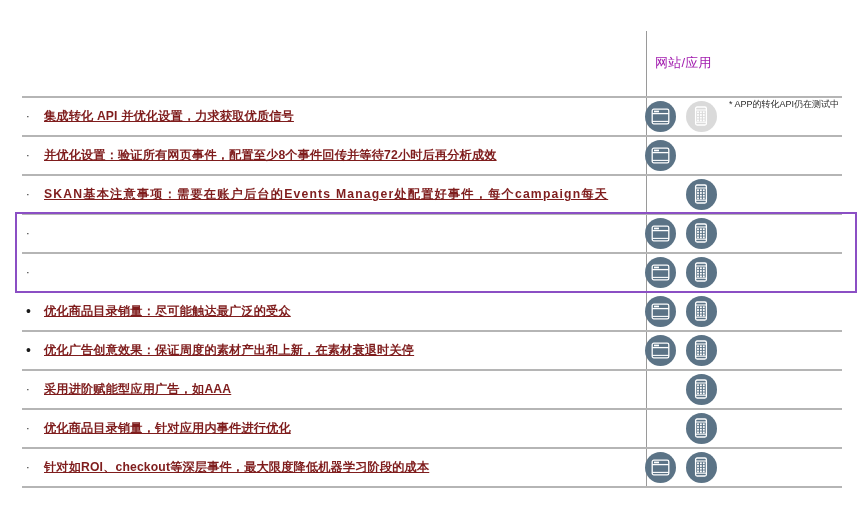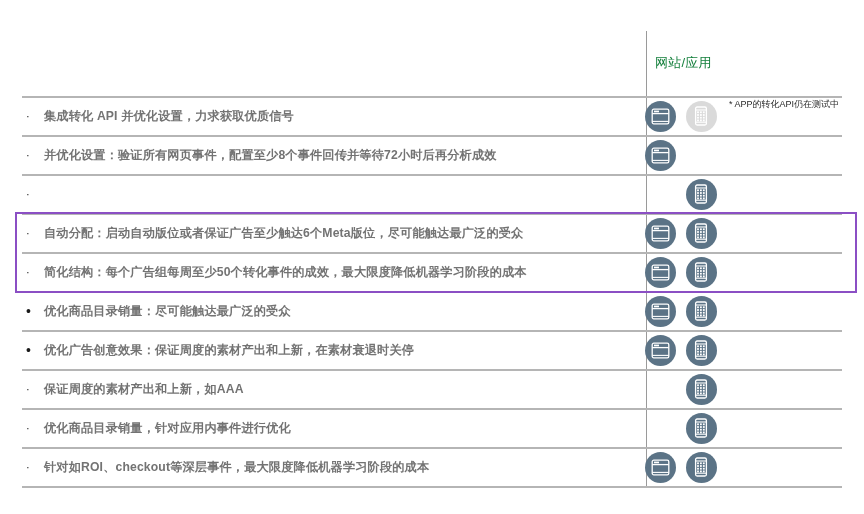--- a/index.html
+++ b/index.html
@@ -33,21 +33,21 @@
     width: 1px;
     height: 456px;
     background: #9a9a9a;
   }
   .col-header {
     position: absolute;
     left: 655px;
     top: 54px;
     font-size: 13px;
     font-weight: 400;
-    color: #15803d;
+    color: #a21caf;
     letter-spacing: 0.2px;
     white-space: nowrap;
   }
 
   
   .table {
     position: absolute;
     left: 22px;
     top: 96px;
     width: 820px;
@@ -76,22 +76,23 @@
     font-size: 11px;
     line-height: 17px;
     color: #1a1a1a;
     padding-left: 4px;
   }
   .bullet.big { font-size: 14px; }
   .label {
     font-size: 12.2px;
     font-weight: bold;
     line-height: 17px;
-    color: #737373;
+    color: #7f1d1d;
     letter-spacing: 0.15px;
+    text-decoration: underline;
   }
   .label.spaced { letter-spacing: 1.2px; }
 
   .row-icons {
     flex: 0 0 auto;
     width: 205px;
     margin-left: 4px;
     display: flex;
     align-items: flex-start;
     position: relative;
@@ -213,20 +214,21 @@
               </svg>
             </div>
           </div>
           <div class="icon-slot empty"></div>
         </div>
       </div>
       <div class="row">
         <div class="row-text">
           <span class="bullet">·</span>
           <div class="label spaced">
+            <div>SKAN基本注意事项：需要在账户后台的Events Manager处配置好事件，每个campaign每天</div>
           </div>
         </div>
         <div class="row-icons">
           <div class="icon-slot empty"></div>
           <div class="icon-slot">
             <div class="circ">
               <svg width="14" height="20" viewBox="0 0 14 20" aria-hidden="true">
                 <rect x="1.6" y="1.0" width="10.8" height="18" rx="1.5" fill="none" stroke="#ffffff" stroke-width="1.3"></rect>
                 <line x1="1.6" y1="4.0" x2="12.4" y2="4.0" stroke="#ffffff" stroke-width="1.1"></line>
                 <line x1="1.6" y1="16.2" x2="12.4" y2="16.2" stroke="#ffffff" stroke-width="1.1"></line>
@@ -243,64 +245,58 @@
                 <rect x="6" y="13.500000000000002" width="1.8" height="1.8" fill="#ffffff"></rect>
                 <rect x="8.9" y="13.500000000000002" width="1.8" height="1.8" fill="#ffffff"></rect>
               </svg>
             </div>
           </div>
         </div>
       </div>
       <div class="row">
         <div class="row-text">
           <span class="bullet">·</span>
-          <div class="label">
-            <div>自动分配：启动自动版位或者保证广告至少触达6个Meta版位，尽可能触达最广泛的受众</div>
-          </div>
-        </div>
-        <div class="row-icons">
-          <div class="icon-slot">
-            <div class="circ">
-              <svg width="19" height="17" viewBox="0 0 19 17" aria-hidden="true">
-                <rect x="1.2" y="1.2" width="16.6" height="14.6" rx="1.6" fill="none" stroke="#ffffff" stroke-width="1.3"></rect>
-                <line x1="1.2" y1="5.6" x2="17.8" y2="5.6" stroke="#ffffff" stroke-width="1.3"></line>
-                <rect x="3.0" y="2.6" width="5.0" height="1.7" fill="#ffffff"></rect>
-                <line x1="1.2" y1="13.4" x2="17.8" y2="13.4" stroke="#ffffff" stroke-width="1.1"></line>
-              </svg>
-            </div>
-          </div>
-          <div class="icon-slot">
-            <div class="circ">
-              <svg width="14" height="20" viewBox="0 0 14 20" aria-hidden="true">
-                <rect x="1.6" y="1.0" width="10.8" height="18" rx="1.5" fill="none" stroke="#ffffff" stroke-width="1.3"></rect>
-                <line x1="1.6" y1="4.0" x2="12.4" y2="4.0" stroke="#ffffff" stroke-width="1.1"></line>
-                <line x1="1.6" y1="16.2" x2="12.4" y2="16.2" stroke="#ffffff" stroke-width="1.1"></line>
-                <rect x="3.1" y="5.4" width="1.8" height="1.8" fill="#ffffff"></rect>
-                <rect x="6" y="5.4" width="1.8" height="1.8" fill="#ffffff"></rect>
-                <rect x="8.9" y="5.4" width="1.8" height="1.8" fill="#ffffff"></rect>
-                <rect x="3.1" y="8.100000000000001" width="1.8" height="1.8" fill="#ffffff"></rect>
-                <rect x="6" y="8.100000000000001" width="1.8" height="1.8" fill="#ffffff"></rect>
-                <rect x="8.9" y="8.100000000000001" width="1.8" height="1.8" fill="#ffffff"></rect>
-                <rect x="3.1" y="10.8" width="1.8" height="1.8" fill="#ffffff"></rect>
-                <rect x="6" y="10.8" width="1.8" height="1.8" fill="#ffffff"></rect>
-                <rect x="8.9" y="10.8" width="1.8" height="1.8" fill="#ffffff"></rect>
-                <rect x="3.1" y="13.500000000000002" width="1.8" height="1.8" fill="#ffffff"></rect>
-                <rect x="6" y="13.500000000000002" width="1.8" height="1.8" fill="#ffffff"></rect>
-                <rect x="8.9" y="13.500000000000002" width="1.8" height="1.8" fill="#ffffff"></rect>
-              </svg>
-            </div>
-          </div>
-        </div>
-      </div>
-      <div class="row">
-        <div class="row-text">
-          <span class="bullet">·</span>
-          <div class="label">
-            <div>简化结构：每个广告组每周至少50个转化事件的成效，最大限度降低机器学习阶段的成本</div>
-          </div>
+        </div>
+        <div class="row-icons">
+          <div class="icon-slot">
+            <div class="circ">
+              <svg width="19" height="17" viewBox="0 0 19 17" aria-hidden="true">
+                <rect x="1.2" y="1.2" width="16.6" height="14.6" rx="1.6" fill="none" stroke="#ffffff" stroke-width="1.3"></rect>
+                <line x1="1.2" y1="5.6" x2="17.8" y2="5.6" stroke="#ffffff" stroke-width="1.3"></line>
+                <rect x="3.0" y="2.6" width="5.0" height="1.7" fill="#ffffff"></rect>
+                <line x1="1.2" y1="13.4" x2="17.8" y2="13.4" stroke="#ffffff" stroke-width="1.1"></line>
+              </svg>
+            </div>
+          </div>
+          <div class="icon-slot">
+            <div class="circ">
+              <svg width="14" height="20" viewBox="0 0 14 20" aria-hidden="true">
+                <rect x="1.6" y="1.0" width="10.8" height="18" rx="1.5" fill="none" stroke="#ffffff" stroke-width="1.3"></rect>
+                <line x1="1.6" y1="4.0" x2="12.4" y2="4.0" stroke="#ffffff" stroke-width="1.1"></line>
+                <line x1="1.6" y1="16.2" x2="12.4" y2="16.2" stroke="#ffffff" stroke-width="1.1"></line>
+                <rect x="3.1" y="5.4" width="1.8" height="1.8" fill="#ffffff"></rect>
+                <rect x="6" y="5.4" width="1.8" height="1.8" fill="#ffffff"></rect>
+                <rect x="8.9" y="5.4" width="1.8" height="1.8" fill="#ffffff"></rect>
+                <rect x="3.1" y="8.100000000000001" width="1.8" height="1.8" fill="#ffffff"></rect>
+                <rect x="6" y="8.100000000000001" width="1.8" height="1.8" fill="#ffffff"></rect>
+                <rect x="8.9" y="8.100000000000001" width="1.8" height="1.8" fill="#ffffff"></rect>
+                <rect x="3.1" y="10.8" width="1.8" height="1.8" fill="#ffffff"></rect>
+                <rect x="6" y="10.8" width="1.8" height="1.8" fill="#ffffff"></rect>
+                <rect x="8.9" y="10.8" width="1.8" height="1.8" fill="#ffffff"></rect>
+                <rect x="3.1" y="13.500000000000002" width="1.8" height="1.8" fill="#ffffff"></rect>
+                <rect x="6" y="13.500000000000002" width="1.8" height="1.8" fill="#ffffff"></rect>
+                <rect x="8.9" y="13.500000000000002" width="1.8" height="1.8" fill="#ffffff"></rect>
+              </svg>
+            </div>
+          </div>
+        </div>
+      </div>
+      <div class="row">
+        <div class="row-text">
+          <span class="bullet">·</span>
         </div>
         <div class="row-icons">
           <div class="icon-slot">
             <div class="circ">
               <svg width="19" height="17" viewBox="0 0 19 17" aria-hidden="true">
                 <rect x="1.2" y="1.2" width="16.6" height="14.6" rx="1.6" fill="none" stroke="#ffffff" stroke-width="1.3"></rect>
                 <line x1="1.2" y1="5.6" x2="17.8" y2="5.6" stroke="#ffffff" stroke-width="1.3"></line>
                 <rect x="3.0" y="2.6" width="5.0" height="1.7" fill="#ffffff"></rect>
                 <line x1="1.2" y1="13.4" x2="17.8" y2="13.4" stroke="#ffffff" stroke-width="1.1"></line>
               </svg>
@@ -408,21 +404,21 @@
                 <rect x="8.9" y="13.500000000000002" width="1.8" height="1.8" fill="#ffffff"></rect>
               </svg>
             </div>
           </div>
         </div>
       </div>
       <div class="row">
         <div class="row-text">
           <span class="bullet">·</span>
           <div class="label">
-            <div>保证周度的素材产出和上新，如AAA</div>
+            <div>采用进阶赋能型应用广告，如AAA</div>
           </div>
         </div>
         <div class="row-icons">
           <div class="icon-slot empty"></div>
           <div class="icon-slot">
             <div class="circ">
               <svg width="14" height="20" viewBox="0 0 14 20" aria-hidden="true">
                 <rect x="1.6" y="1.0" width="10.8" height="18" rx="1.5" fill="none" stroke="#ffffff" stroke-width="1.3"></rect>
                 <line x1="1.6" y1="4.0" x2="12.4" y2="4.0" stroke="#ffffff" stroke-width="1.1"></line>
                 <line x1="1.6" y1="16.2" x2="12.4" y2="16.2" stroke="#ffffff" stroke-width="1.1"></line>

